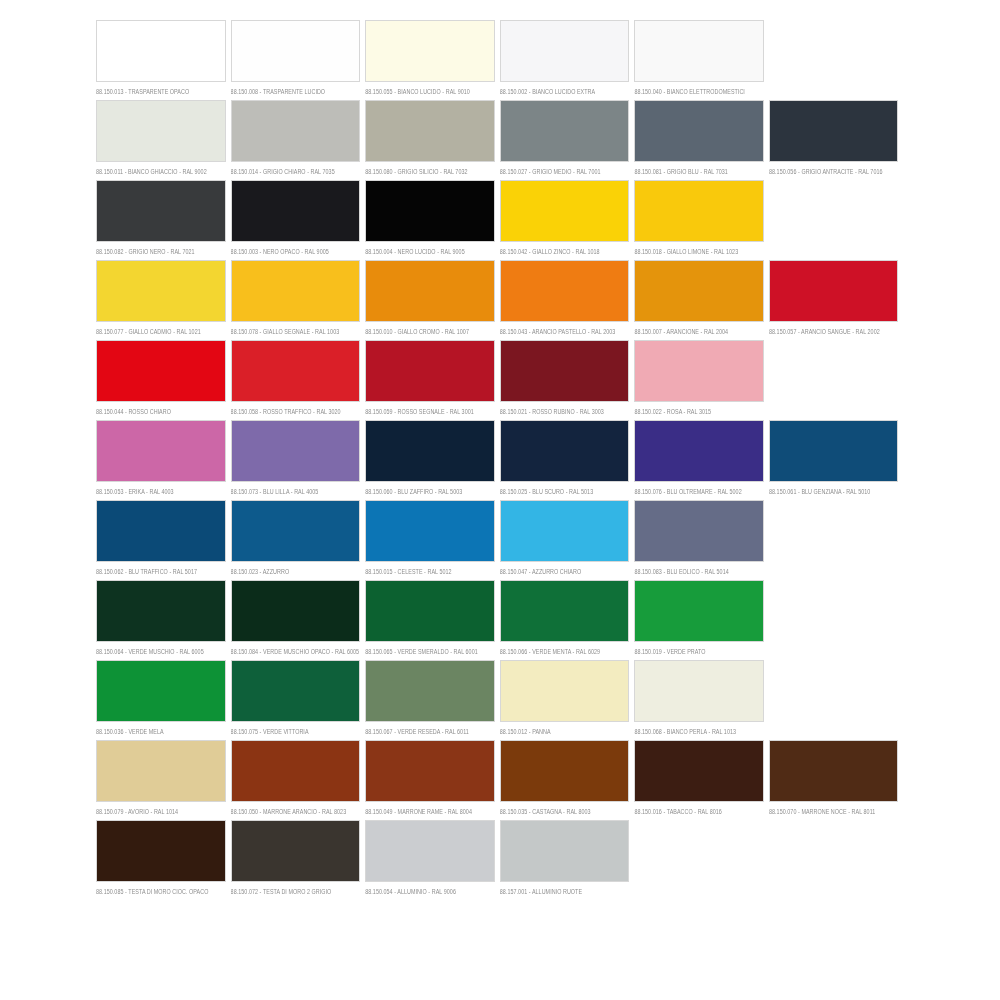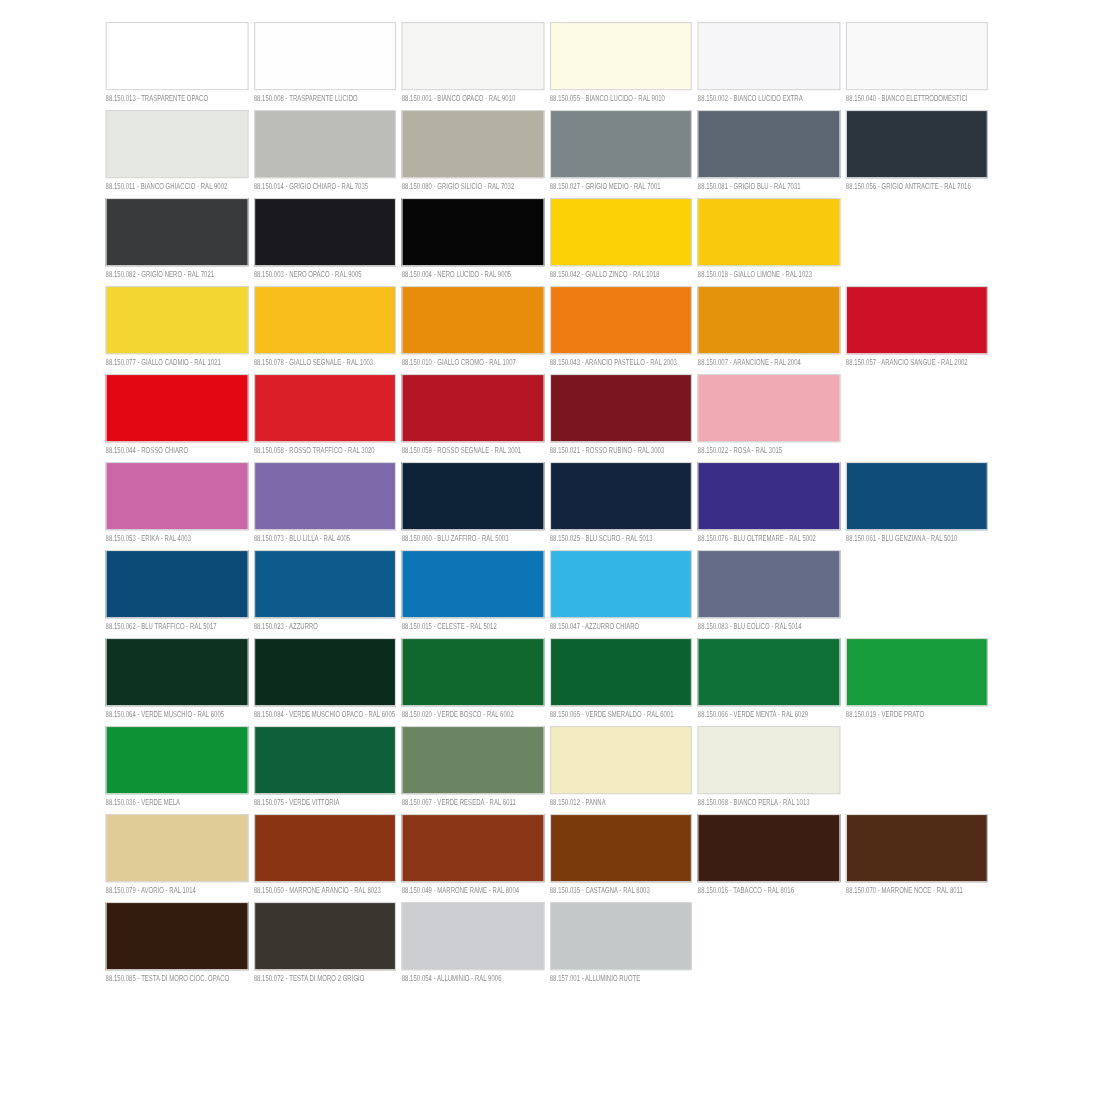--- a/index.html
+++ b/index.html
@@ -76,24 +76,20 @@
       <div class="swatch-row">
         <div class="swatch-cell">
           <div class="chip" style="background-color: rgb(255, 255, 255);"></div>
           <div class="caption">88.150.013 - TRASPARENTE OPACO</div>
         </div>
         <div class="swatch-cell">
           <div class="chip" style="background-color: rgb(254, 254, 254);"></div>
           <div class="caption">88.150.008 - TRASPARENTE LUCIDO</div>
         </div>
         <div class="swatch-cell">
-          <div class="chip" style="background-color: rgb(245, 245, 243);"></div>
-          <div class="caption">88.150.001 - BIANCO OPACO - RAL 9010</div>
-        </div>
-        <div class="swatch-cell">
           <div class="chip" style="background-color: rgb(253, 251, 230);"></div>
           <div class="caption">88.150.055 - BIANCO LUCIDO - RAL 9010</div>
         </div>
         <div class="swatch-cell">
           <div class="chip" style="background-color: rgb(246, 246, 248);"></div>
           <div class="caption">88.150.002 - BIANCO LUCIDO EXTRA</div>
         </div>
         <div class="swatch-cell">
           <div class="chip" style="background-color: rgb(249, 249, 249);"></div>
           <div class="caption">88.150.040 - BIANCO ELETTRODOMESTICI</div>
@@ -244,24 +240,20 @@
         </div>
       </div>
       <div class="swatch-row">
         <div class="swatch-cell">
           <div class="chip" style="background-color: rgb(13, 51, 32);"></div>
           <div class="caption">88.150.064 - VERDE MUSCHIO - RAL 6005</div>
         </div>
         <div class="swatch-cell">
           <div class="chip" style="background-color: rgb(11, 44, 26);"></div>
           <div class="caption">88.150.084 - VERDE MUSCHIO OPACO - RAL 6005</div>
-        </div>
-        <div class="swatch-cell">
-          <div class="chip" style="background-color: rgb(17, 104, 47);"></div>
-          <div class="caption">88.150.020 - VERDE BOSCO - RAL 6002</div>
         </div>
         <div class="swatch-cell">
           <div class="chip" style="background-color: rgb(12, 97, 48);"></div>
           <div class="caption">88.150.065 - VERDE SMERALDO - RAL 6001</div>
         </div>
         <div class="swatch-cell">
           <div class="chip" style="background-color: rgb(15, 112, 56);"></div>
           <div class="caption">88.150.066 - VERDE MENTA - RAL 6029</div>
         </div>
         <div class="swatch-cell">

